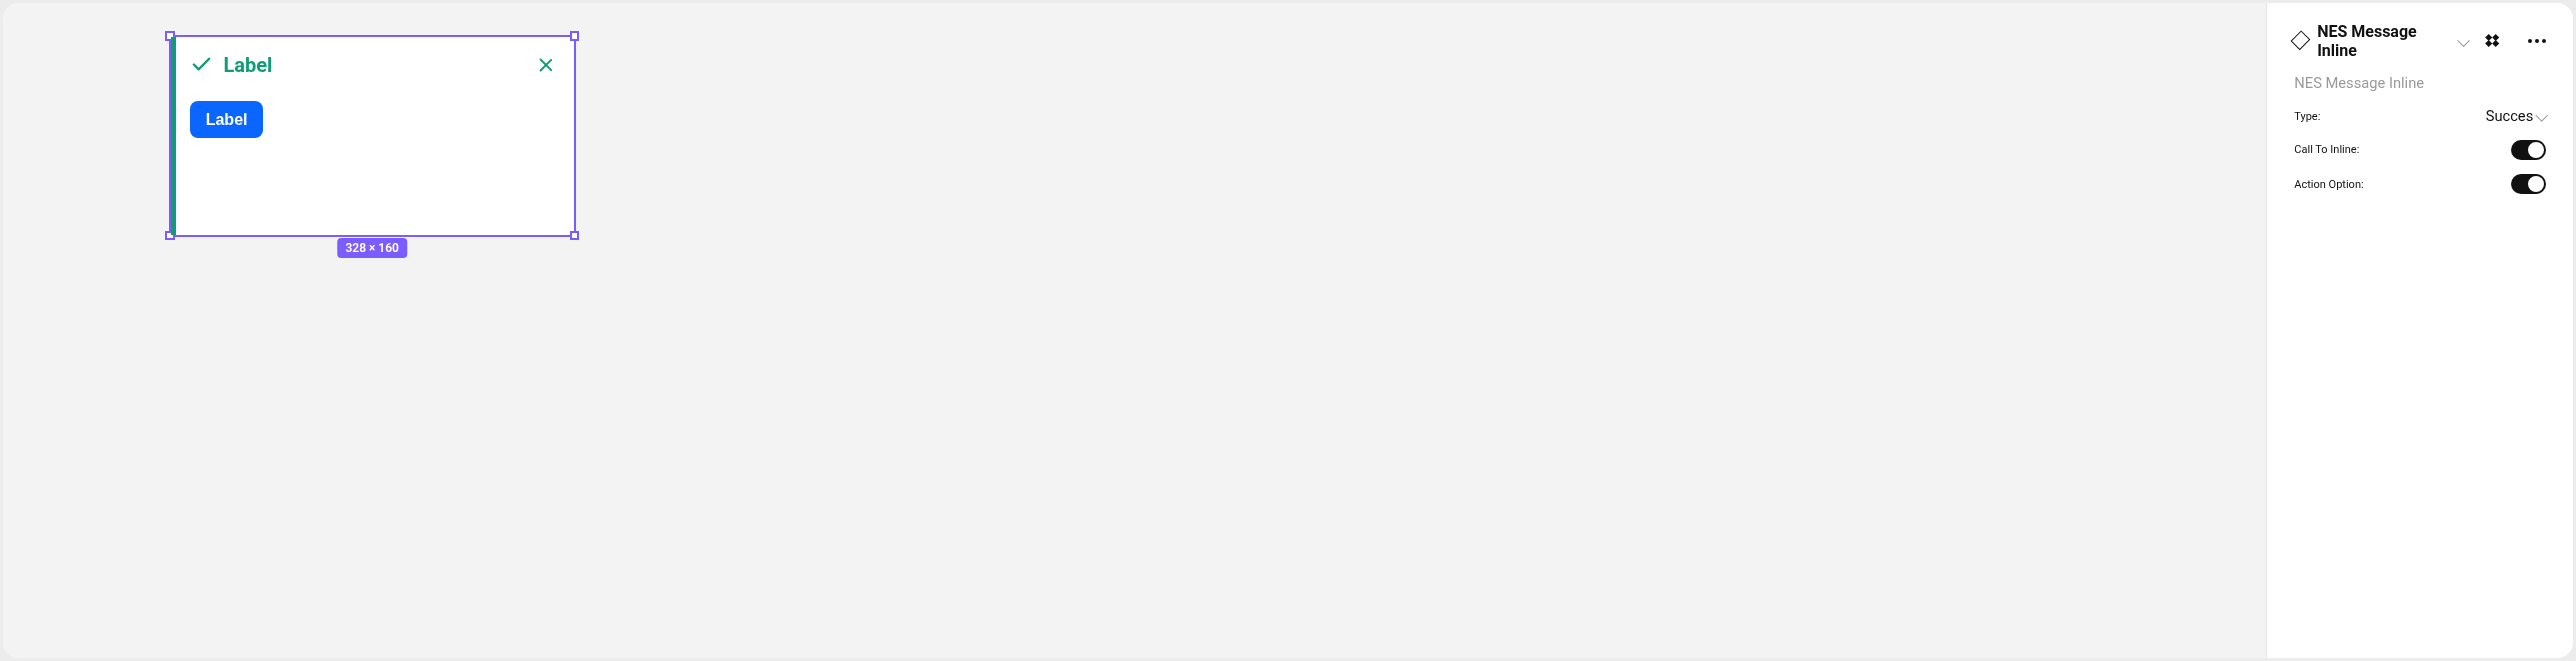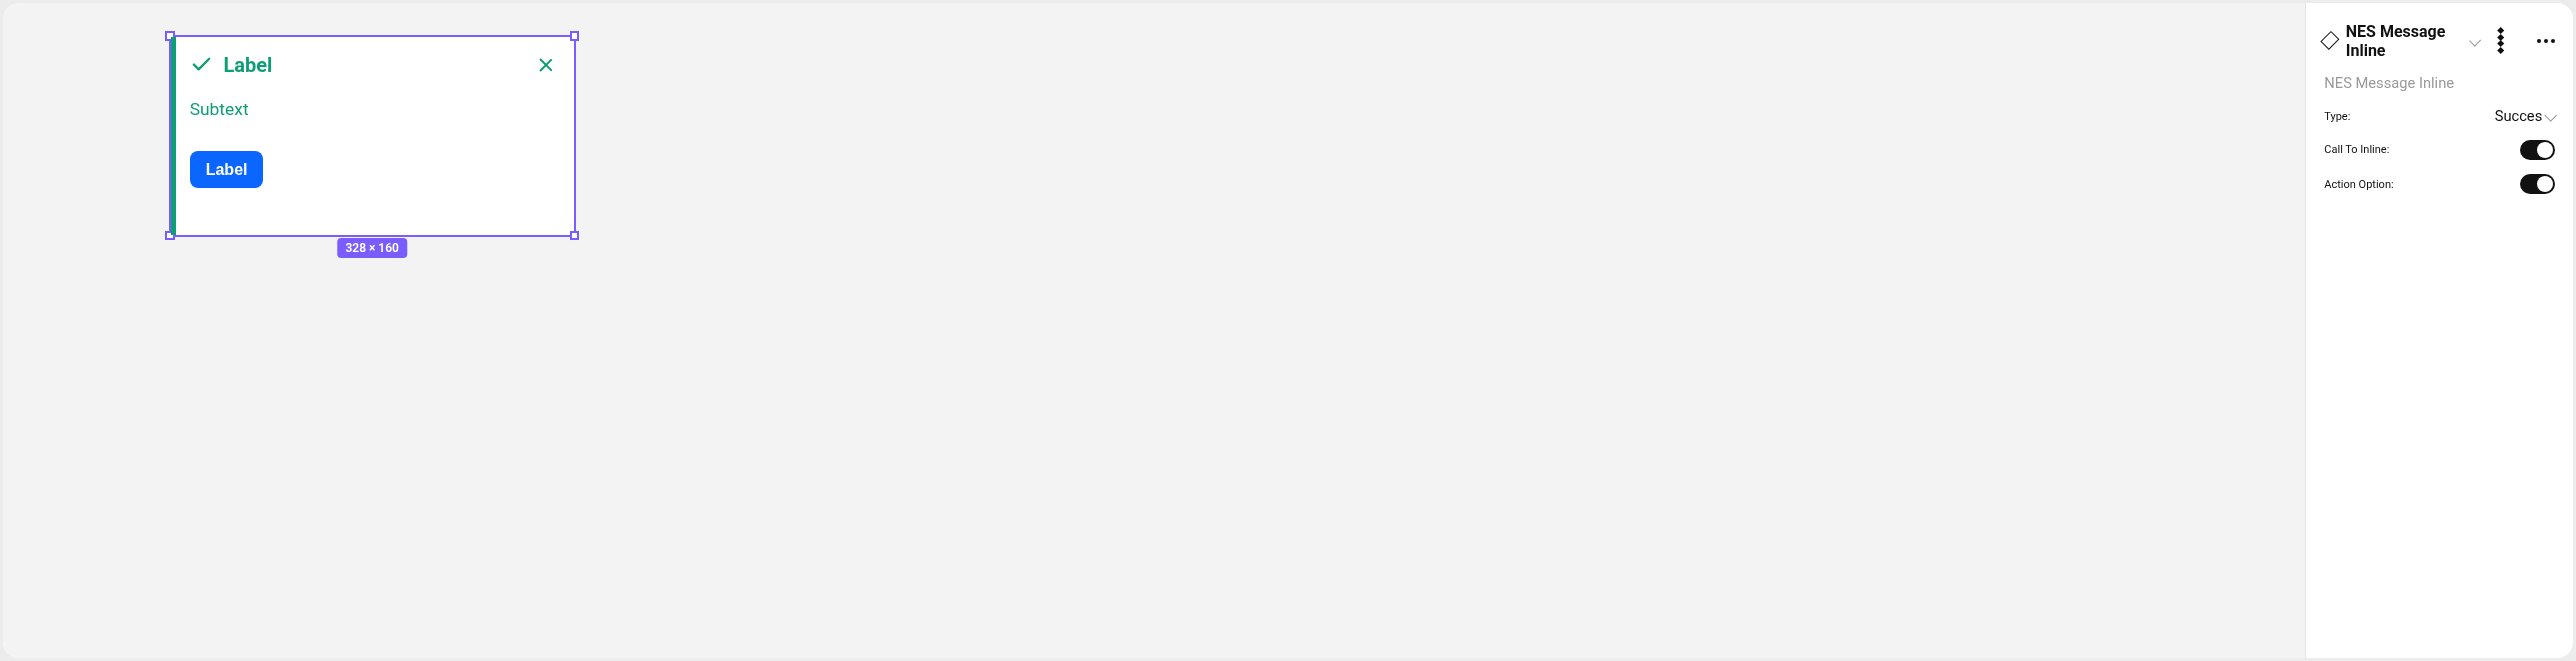--- a/index.html
+++ b/index.html
@@ -69,21 +69,21 @@
     white-space: nowrap;
   }
 
   
   .msg {
     position: absolute;
     inset: 0;
     padding: 16px 19px 16px 19px;
     display: flex;
     flex-direction: column;
-    gap: 22px;
+    gap: 14px;
   }
   .msg::before {
     
     content: "";
     position: absolute;
     left: 0; top: 0; bottom: 0;
     width: 5.4px;
     background: #0f9d76;
   }
 
@@ -132,24 +132,24 @@
     border: none;
     border-radius: 8px;
     font-size: 16px;
     font-weight: 600;
     padding: 9.4px 16px;
     cursor: pointer;
   }
 
   
   .inspector {
-    width: 268px;
+    width: 307px;
     background: #fff;
     border-left: 0.7px solid #e5e5e5;
-    padding: 19px 18px;
+    padding: 19px 27px;
     display: flex;
     flex-direction: column;
     gap: 14.7px;
     font-size: 14.7px;
   }
 
   .insp-header {
     display: flex;
     align-items: center;
     gap: 9.4px;
@@ -252,21 +252,20 @@
       <div class="dim-badge">328 × 160</div>
 
       <div class="msg">
         <div class="msg-row1">
           <svg class="checkmark" viewBox="0 0 24 24" fill="none">
             <path d="M4 12l5 5L20 6" stroke="#0f9d76" stroke-width="2.5" stroke-linecap="round" stroke-linejoin="round"></path>
           </svg>
           <div class="msg-title">Label</div>
           <div class="msg-close"></div>
         </div>
-        <div class="msg-sub">Subtext</div>
         <button class="cta-btn">Label</button>
       </div>
 
     </div>
   </div>
 
   <aside class="inspector">
 
     <div class="insp-header">
       <span class="diamond-icon"></span>

